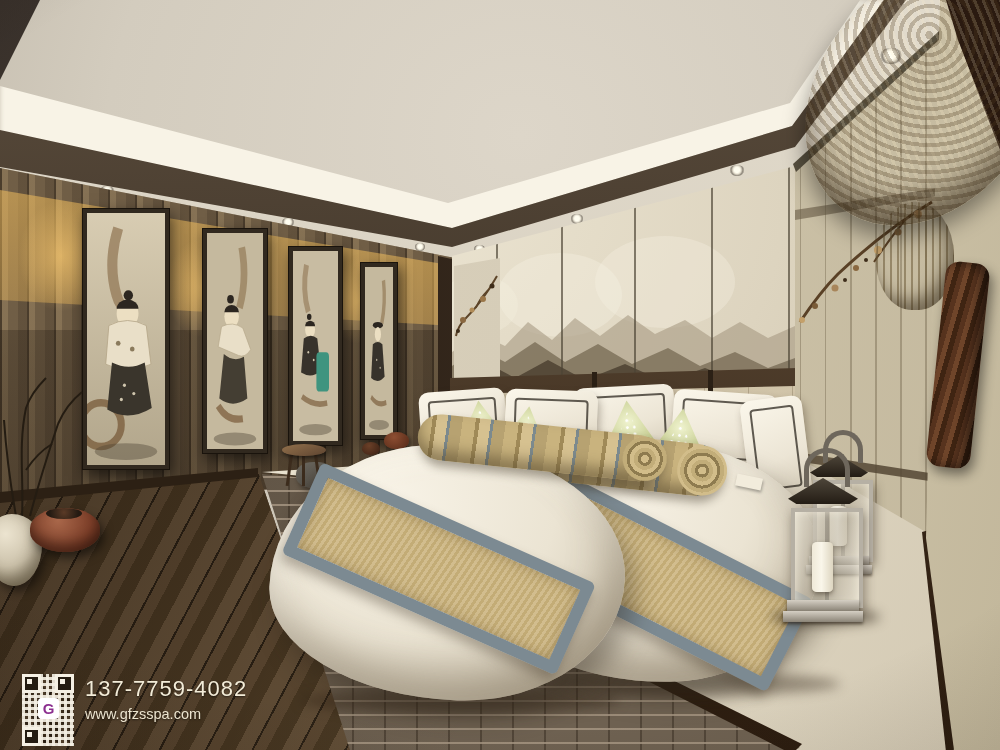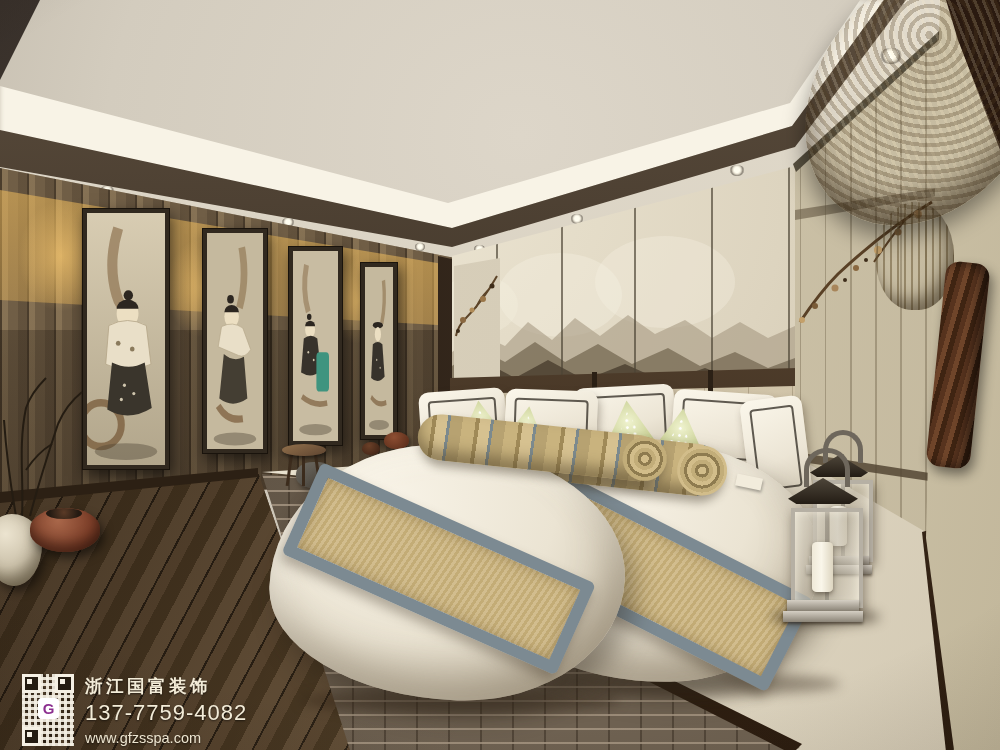--- a/index.html
+++ b/index.html
@@ -387,19 +387,18 @@
         </div>
       <div class="finder" style="right:0;top:0;">
           <i></i>
         </div>
       <div class="finder" style="left:0;bottom:0;">
           <i></i>
         </div>
       <div class="qrlogo">G</div>
     </div>
     <div>
-      <div class="wm-company">浙江国富装饰</div>
       <div class="wm-phone">137-7759-4082</div>
       <div class="wm-url">www.gfzsspa.com</div>
     </div>
   </div>
 
 </div>
 
 </body></html>

